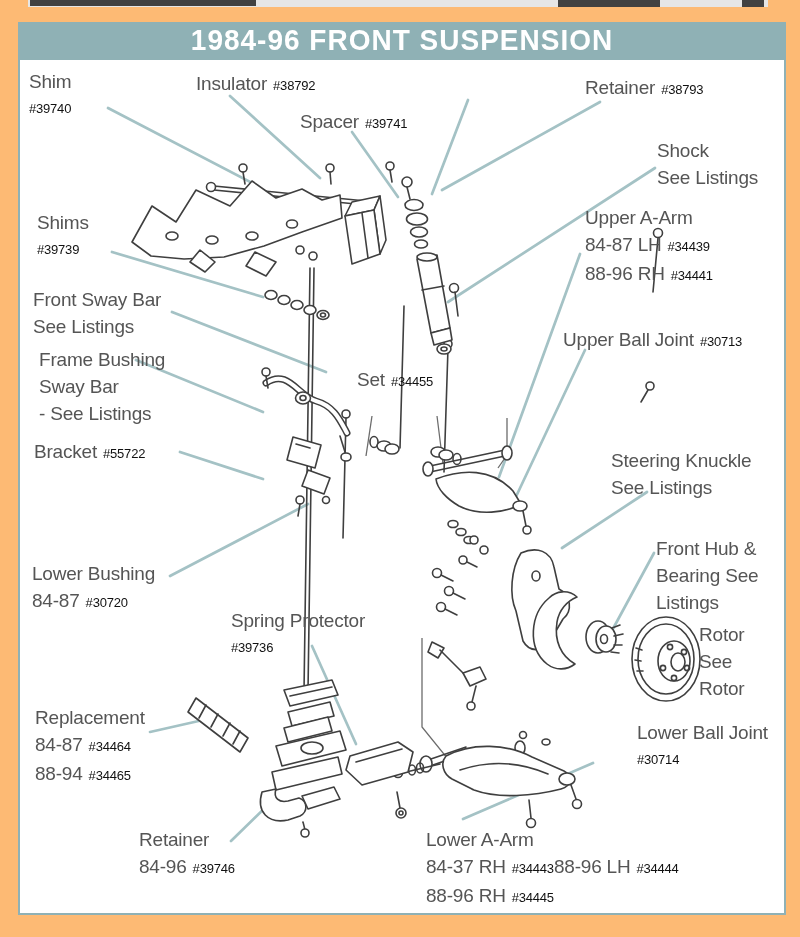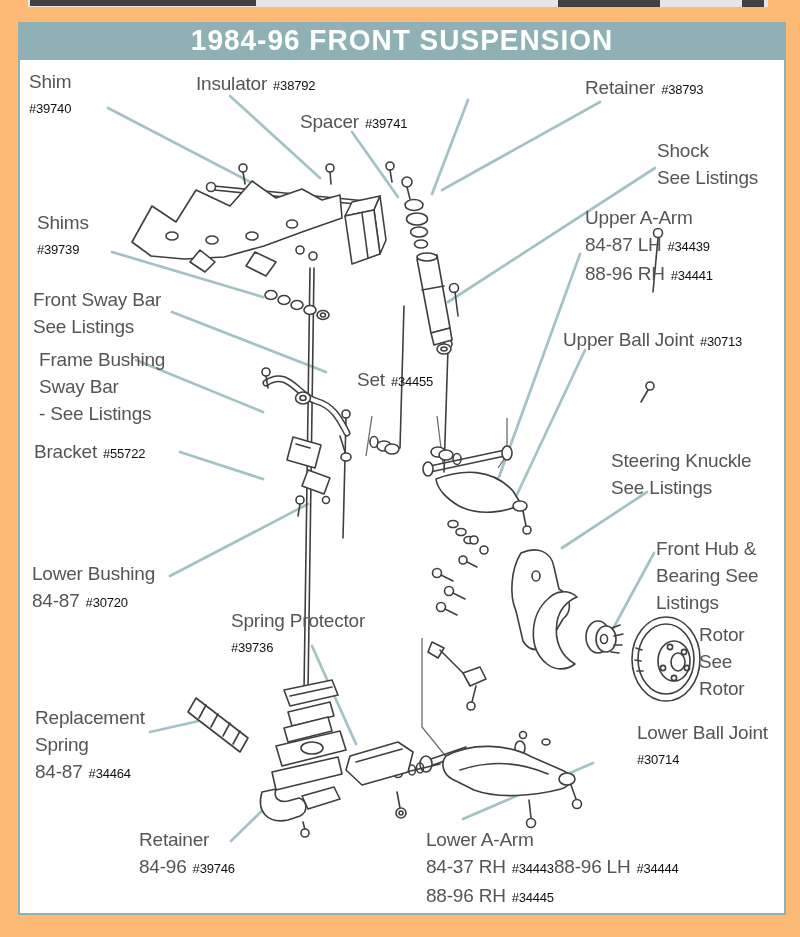--- a/index.html
+++ b/index.html
@@ -369,22 +369,22 @@
     <div class="g">Rotor</div>
   </div>
 
   <div class="lbl" style="left:231px;top:607px">
     <div class="g">Spring Protector</div>
     <div class="b">#39736</div>
   </div>
 
   <div class="lbl" style="left:35px;top:704px">
     <div class="g">Replacement</div>
-    <div class="g">Spring</div>
     <div><span class="g">84-87</span><span class="b sp">#34464</span></div>
+    <div><span class="g">88-94</span><span class="b sp">#34465</span></div>
   </div>
 
   <div class="lbl" style="left:637px;top:719px">
     <div class="g">Lower Ball Joint</div>
     <div class="b">#30714</div>
   </div>
 
   <div class="lbl" style="left:139px;top:826px">
     <div class="g">Retainer</div>
     <div><span class="g">84-96</span><span class="b sp">#39746</span></div>

